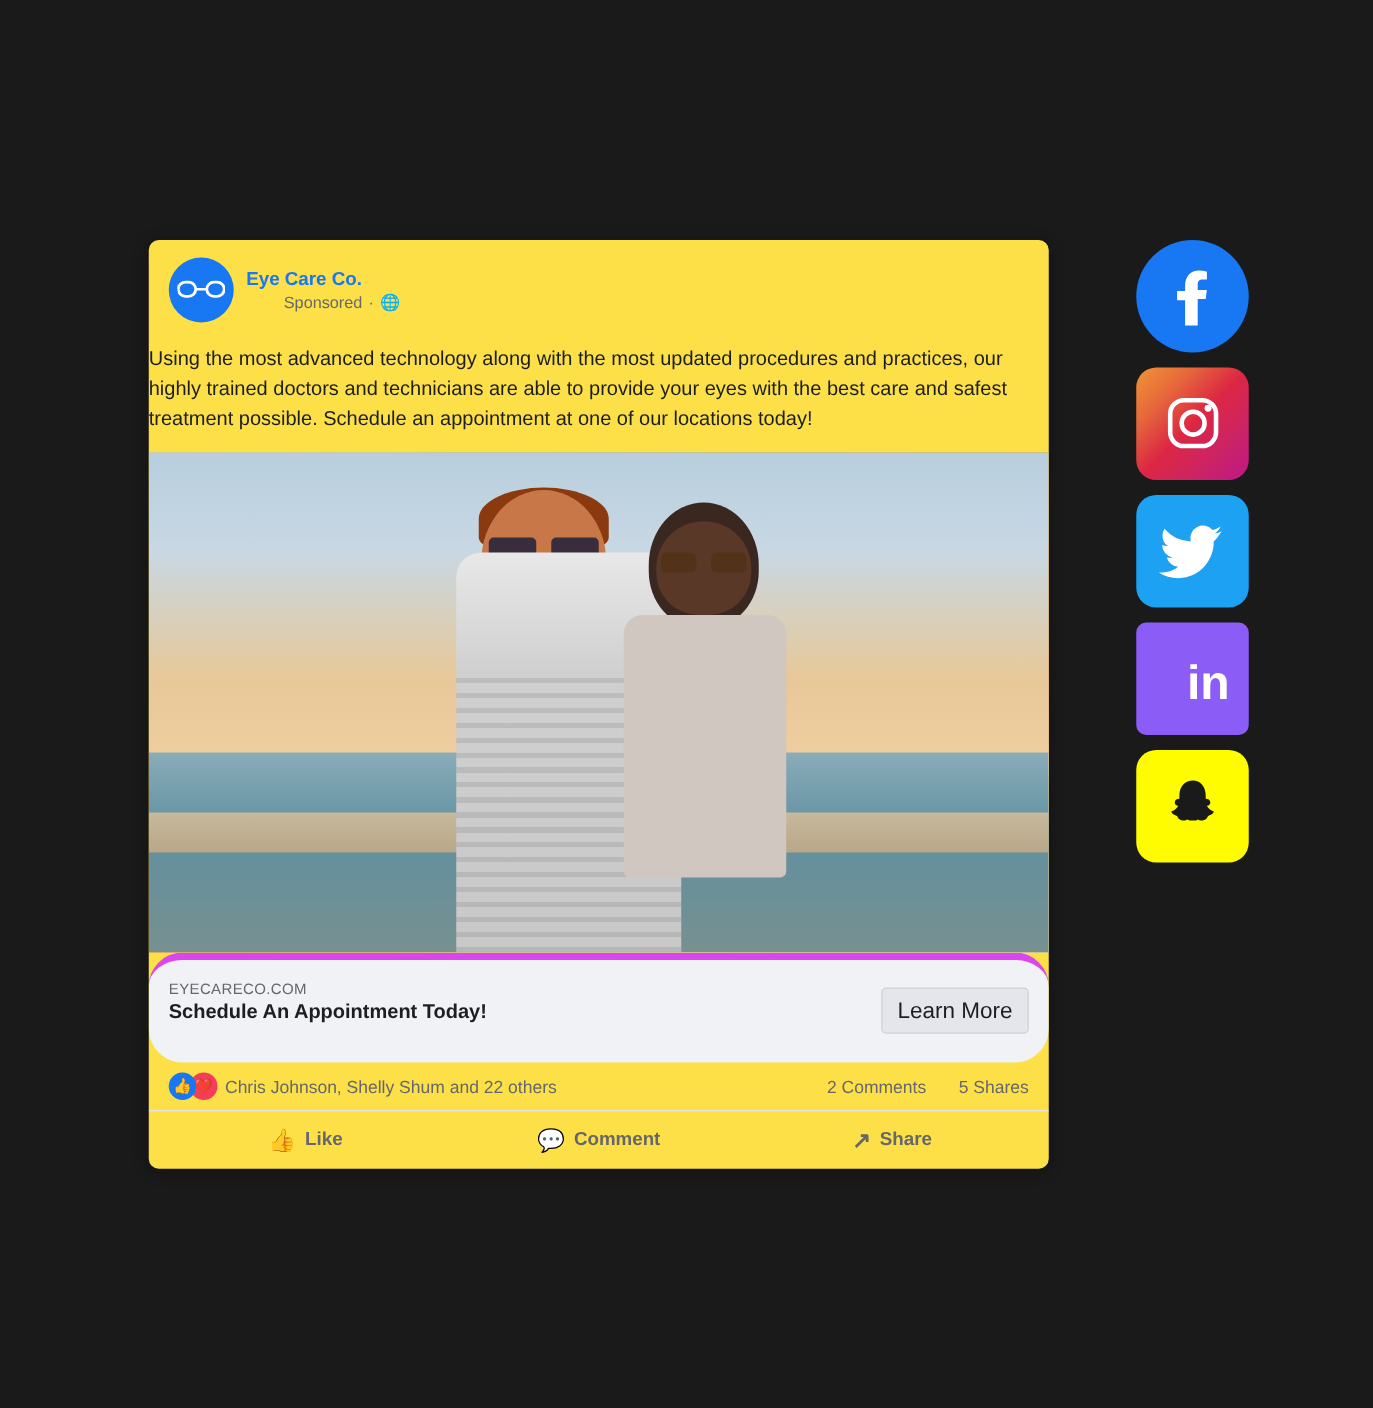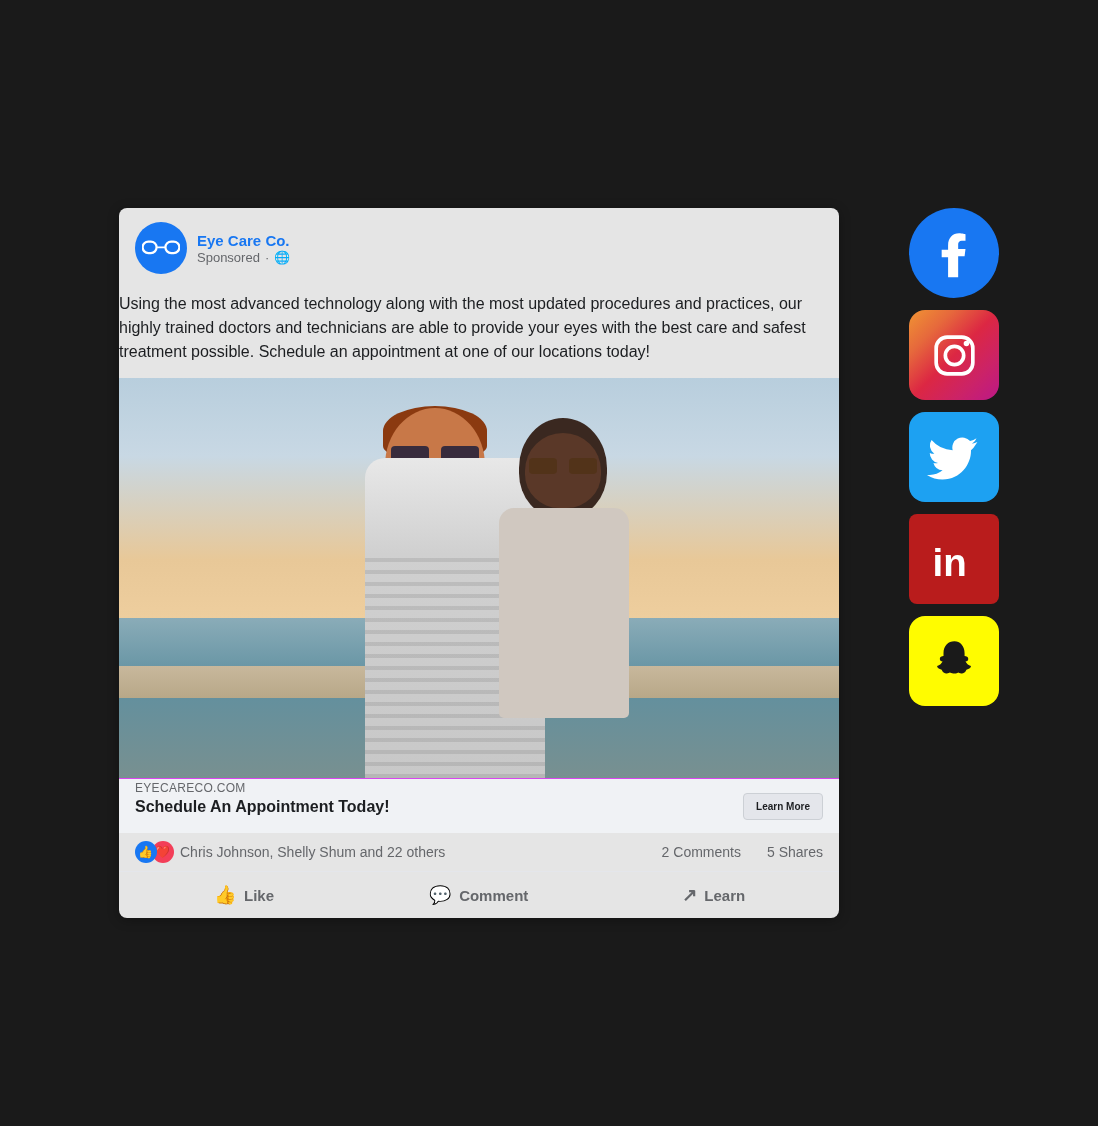--- a/index.html
+++ b/index.html
@@ -15,21 +15,21 @@
     .container {
       position: relative;
       width: 900px;
       display: flex;
       align-items: flex-start;
       padding: 40px 20px;
     }
 
     
     .fb-card {
-      background: #e5e5e5;
+      background: #fde047;
       border-radius: 8px;
       box-shadow: 0 2px 12px rgba(0,0,0,0.3);
       width: 720px;
       overflow: hidden;
       flex-shrink: 0;
     }
 
     
     .fb-header {
       display: flex;
@@ -61,20 +61,21 @@
       color: #1877f2;
       line-height: 1.3;
     }
 
     .fb-sponsored {
       display: flex;
       align-items: flex-end;
       gap: 5px;
       font-size: 13px;
       color: #65676b;
+      margin-left: 30px;
     }
 
     
     .fb-post-text {
       padding: 8px 16px 14px 0;
       font-size: 16px;
       line-height: 1.5;
       color: #1c1e21;
     }
 
@@ -283,26 +284,27 @@
       top: 90px;
       left: 40px;
       width: 130px;
       height: 210px;
       background: #d0c8c0;
       border-radius: 15px 15px 5px 5px;
     }
 
     
     .fb-link-preview {
-      border-top: 1px solid #d946ef;
+      border-top: 6px solid #d946ef;
       background: #f0f2f5;
-      padding: 2px 16px;
+      padding: 16px 16px;
       display: flex;
       align-items: center;
       justify-content: space-between;
+      border-radius: 27px;
     }
 
     .fb-link-left {}
 
     .fb-link-domain {
       font-size: 12px;
       color: #65676b;
       text-transform: uppercase;
       letter-spacing: 0.3px;
       margin-bottom: 3px;
@@ -318,22 +320,22 @@
     .fb-link-desc {
       font-size: 14px;
       color: #65676b;
     }
 
     .fb-learn-more {
       background: #e4e6eb;
       border: 1px solid #ccd0d5;
       border-radius: 4px;
       padding: 7px 12px;
-      font-size: 10px;
-      font-weight: 700;
+      font-size: 18px;
+      font-weight: 400;
       color: #1c1e21;
       cursor: pointer;
       white-space: nowrap;
       flex-shrink: 0;
     }
 
     
     .fb-reactions-bar {
       padding: 8px 16px;
       display: flex;
@@ -444,21 +446,21 @@
       transition: transform 0.15s;
       flex-shrink: 0;
     }
 
     .social-icon-facebook { background: #1877f2; border-radius: 50%; }
     .social-icon-instagram {
       background: linear-gradient(135deg, #f09433 0%, #e6683c 25%, #dc2743 50%, #cc2366 75%, #bc1888 100%);
       border-radius: 16px;
     }
     .social-icon-twitter { background: #1da1f2; border-radius: 16px; }
-    .social-icon-linkedin { background: #b91c1c; border-radius: 8px; }
+    .social-icon-linkedin { background: #8b5cf6; border-radius: 8px; justify-content: flex-end; }
     .social-icon-snapchat { background: #fffc00; border-radius: 16px; }
 
     .social-icon svg {
       width: 55px;
       height: 55px;
     }
 
     
     .avatar-svg {
       width: 38px;
@@ -545,21 +547,21 @@
       <button class="fb-action-btn">
         <span class="action-icon">👍</span>
         <span>Like</span>
       </button>
       <button class="fb-action-btn">
         <span class="action-icon">💬</span>
         <span>Comment</span>
       </button>
       <button class="fb-action-btn">
         <span class="action-icon">↗</span>
-        <span>Learn</span>
+        <span>Share</span>
       </button>
     </div>
 
   </div>
 
   <div class="social-icons">
 
     <div class="social-icon social-icon-facebook">
       <svg viewBox="0 0 60 60" fill="white" xmlns="http://www.w3.org/2000/svg">
         <path d="M34 55V33h7l1-8h-8v-5c0-2 1-4 4-4h4V9s-4-1-7-1c-7 0-12 5-12 13v5h-7v8h7v22h11z"></path>

